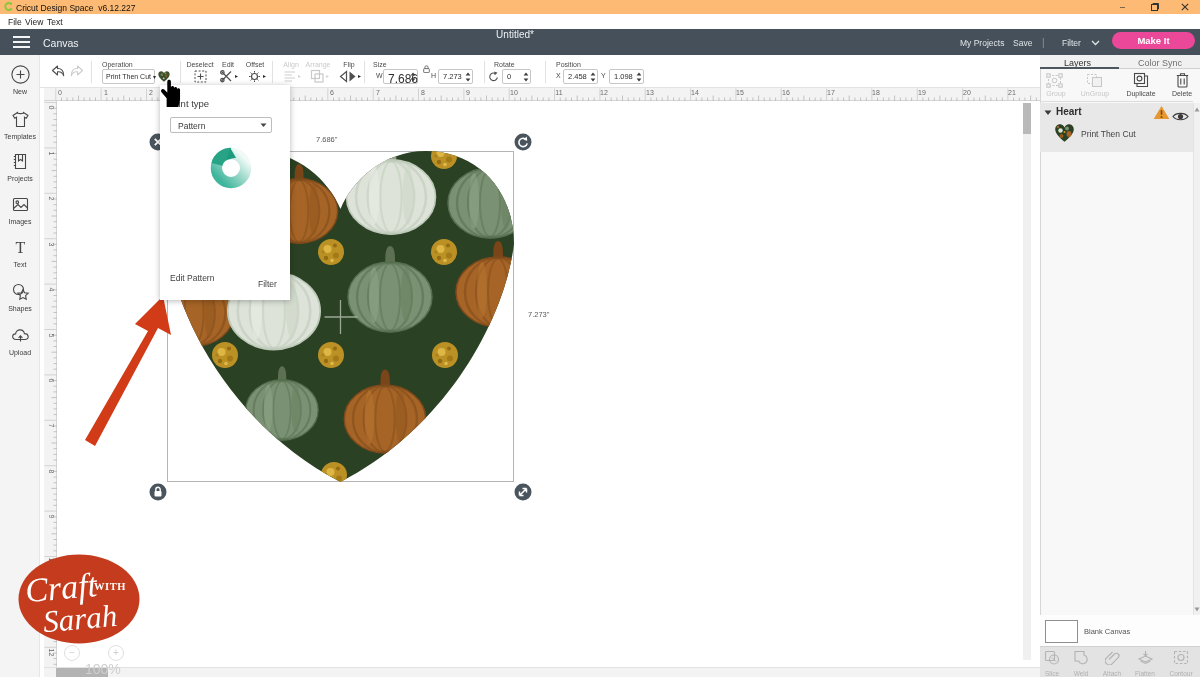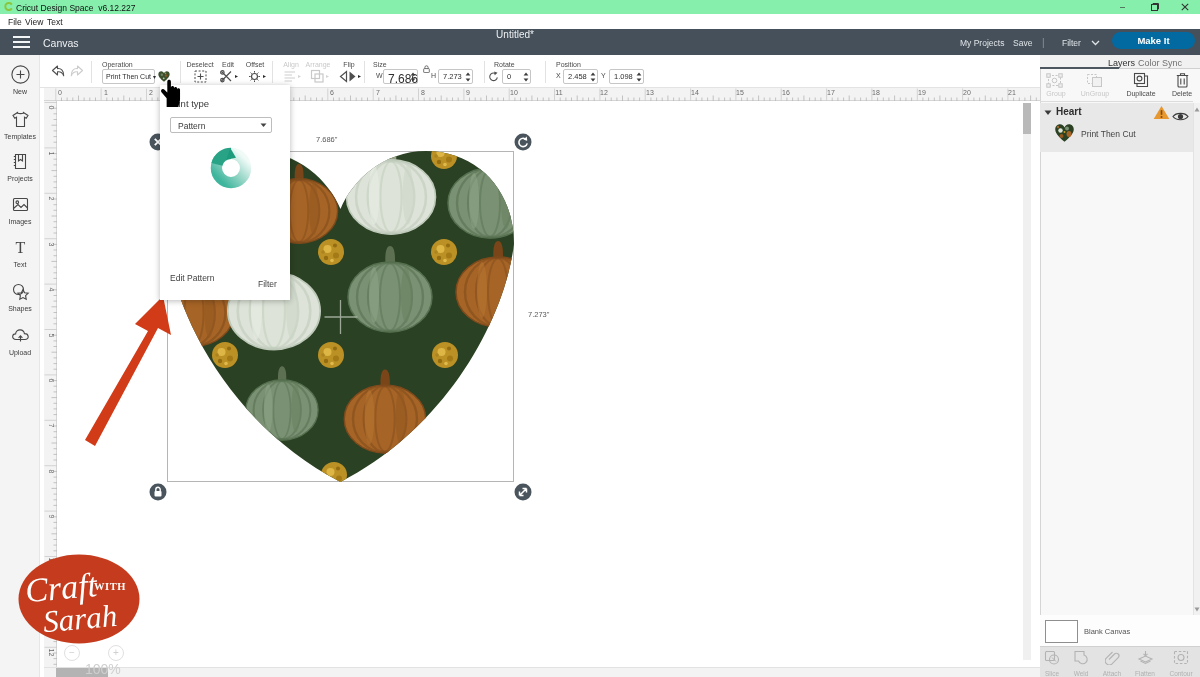--- a/index.html
+++ b/index.html
@@ -4,21 +4,21 @@
 *{margin:0;padding:0;box-sizing:border-box}
 body{width:1200px;height:677px;position:relative;font-family:"Liberation Sans",sans-serif;background:#fff;overflow:hidden}
 .ab{position:absolute}
 .rnum{font-size:7px;color:#6a6a6a}
 .tlab{font-size:7px;color:#4a4a4a}
 .tlabd{font-size:7px;color:#c9c9c9}
 .sep{position:absolute;top:61px;width:1px;height:22px;background:#e2e2e2}
 </style></head>
 <body>
 
-<div class="ab" style="left:0;top:0;width:1200px;height:14px;background:#86efac">
+<div class="ab" style="left:0;top:0;width:1200px;height:14px;background:#fdba74">
 <svg class="ab" style="left:4px;top:2px" width="9" height="9" viewBox="0 0 11 11">
       <path d="M9.5 3.2 A4.3 4.3 0 1 0 9.5 7.8" fill="none" stroke="#8cc63e" stroke-width="2.4"></path>
       <circle cx="8.4" cy="1.9" r="1.2" fill="#8cc63e"></circle>
     </svg>
 <div class="ab" style="left:16px;top:2.5px;font-size:8.5px;color:#111">Cricut Design Space&nbsp;&nbsp;v6.12.227</div>
 <div class="ab" style="left:1120px;top:2px;font-size:9px;color:#333">–</div>
 <svg class="ab" style="left:1151px;top:3px" width="8" height="8" viewBox="0 0 8 8">
       <rect x="0.5" y="1.5" width="6" height="6" fill="none" stroke="#333" stroke-width="1"></rect>
       <path d="M2 1.5 V0.5 H7.5 V6 H6.5" fill="none" stroke="#333" stroke-width="1"></path>
     </svg>
@@ -41,21 +41,21 @@
     </div>
 <div class="ab" style="left:43px;top:8px;font-size:10.5px;color:#eef1f3">Canvas</div>
 <div class="ab" style="left:480px;top:0;width:70px;text-align:center;font-size:10px;color:#eef1f3">Untitled*</div>
 <div class="ab" style="left:960px;top:9px;font-size:8.5px;color:#dfe4e8">My Projects</div>
 <div class="ab" style="left:1013px;top:9px;font-size:8.5px;color:#dfe4e8">Save</div>
 <div class="ab" style="left:1042px;top:8px;font-size:10px;color:#8a949c">|</div>
 <div class="ab" style="left:1062px;top:9px;font-size:8.5px;color:#dfe4e8">Filter</div>
 <svg class="ab" style="left:1091px;top:11px" width="9" height="6" viewBox="0 0 9 6">
       <path d="M1 1 L4.5 4.5 L8 1" fill="none" stroke="#dfe4e8" stroke-width="1.3"></path>
     </svg>
-<div class="ab" style="left:1112px;top:3px;width:83px;height:17px;background:#0369a1;border-radius:8.5px;text-align:center;line-height:17px;font-size:9.5px;font-weight:bold;color:#fff">Make It</div>
+<div class="ab" style="left:1112px;top:3px;width:83px;height:17px;background:#ec4899;border-radius:8.5px;text-align:center;line-height:17px;font-size:9.5px;font-weight:bold;color:#fff">Make It</div>
 </div>
 
 <div class="ab" style="left:40px;top:55px;width:1160px;height:33px;background:#fff;border-bottom:1px solid #e3e3e3"></div>
 <svg class="ab" style="left:51px;top:65px" width="14" height="13" viewBox="0 0 14 13">
     <path d="M1.5 5.5 L6.5 1 L6.5 3.6 C10 3.2 13 5.5 12.7 10.8 C11.5 7.5 9.5 6.4 6.5 6.8 L6.5 10 Z" fill="none" stroke="#4f4f4f" stroke-width="1.1" stroke-linejoin="round"></path>
   </svg>
 <svg class="ab" style="left:70px;top:65px" width="14" height="13" viewBox="0 0 14 13">
     <path d="M12.5 5.5 L7.5 1 L7.5 3.6 C4 3.2 1 5.5 1.3 10.8 C2.5 7.5 4.5 6.4 7.5 6.8 L7.5 10 Z" fill="none" stroke="#cccccc" stroke-width="1.1" stroke-linejoin="round"></path>
   </svg>
 <div class="sep" style="left:91px"></div>
@@ -362,21 +362,21 @@
 <path d="M21.7 0.9 L26 11.5 L16.1 11.9 Z" fill="#1d9b7d" transform="rotate(-8 21 11)"></path>
 </svg>
 <div class="ab" style="left:170px;top:273px;font-size:8.5px;color:#3f3f3f">Edit Pattern</div>
 <div class="ab" style="left:258px;top:279px;font-size:8.5px;color:#3f3f3f">Filter</div>
 <svg class="ab" style="left:158px;top:78px" width="28" height="30" viewBox="0 0 26 28">
 <path d="M8 27 L8 19 L3.2 13.2 C1.8 11.4 4.3 9.3 6 10.9 L8.6 13.5 L8.6 3.4 C8.6 1 12 1 12 3.4 L12 10.5 L12 8.9 C12 6.9 15 6.9 15 8.9 L15 10.8 L15 9.8 C15 7.9 17.8 7.9 17.8 9.9 L17.8 11.6 L17.8 10.9 C17.8 9.1 20.5 9.1 20.5 11 L20.5 19.5 C20.5 22 19.7 23.6 19 27 Z" fill="#000"></path>
 </svg>
 
 <div class="ab" style="left:1040px;top:55px;width:160px;height:622px;background:#f8f8f8;border-left:1px solid #d5d5d5"></div>
 <div class="ab" style="left:1040px;top:55px;width:160px;height:14px;background:#f1f1f1;border-bottom:1px solid #d0d0d0"></div>
-<div class="ab" style="left:1108px;top:58px;font-size:9px;color:#333">Layers</div>
+<div class="ab" style="left:1064px;top:58px;font-size:9px;color:#333">Layers</div>
 <div class="ab" style="left:1138px;top:58px;font-size:9px;color:#707070">Color Sync</div>
 <div class="ab" style="left:1040px;top:67px;width:79px;height:2px;background:#4b565f"></div>
 <div class="ab" style="left:1046px;top:73px"><svg width="17" height="15" viewBox="0 0 17 15">
       <g stroke="#c7c7c7" fill="none" stroke-width="1">
         <rect x="2.5" y="2.5" width="12" height="10" stroke-dasharray="2 1.5"></rect>
         <rect x="0.8" y="0.8" width="3.4" height="3.4" fill="#f1f1f1"></rect>
         <rect x="12.8" y="0.8" width="3.4" height="3.4" fill="#f1f1f1"></rect>
         <rect x="0.8" y="10.8" width="3.4" height="3.4" fill="#f1f1f1"></rect>
         <rect x="12.8" y="10.8" width="3.4" height="3.4" fill="#f1f1f1"></rect>
         <circle cx="8.5" cy="7.5" r="2.3"></circle>

